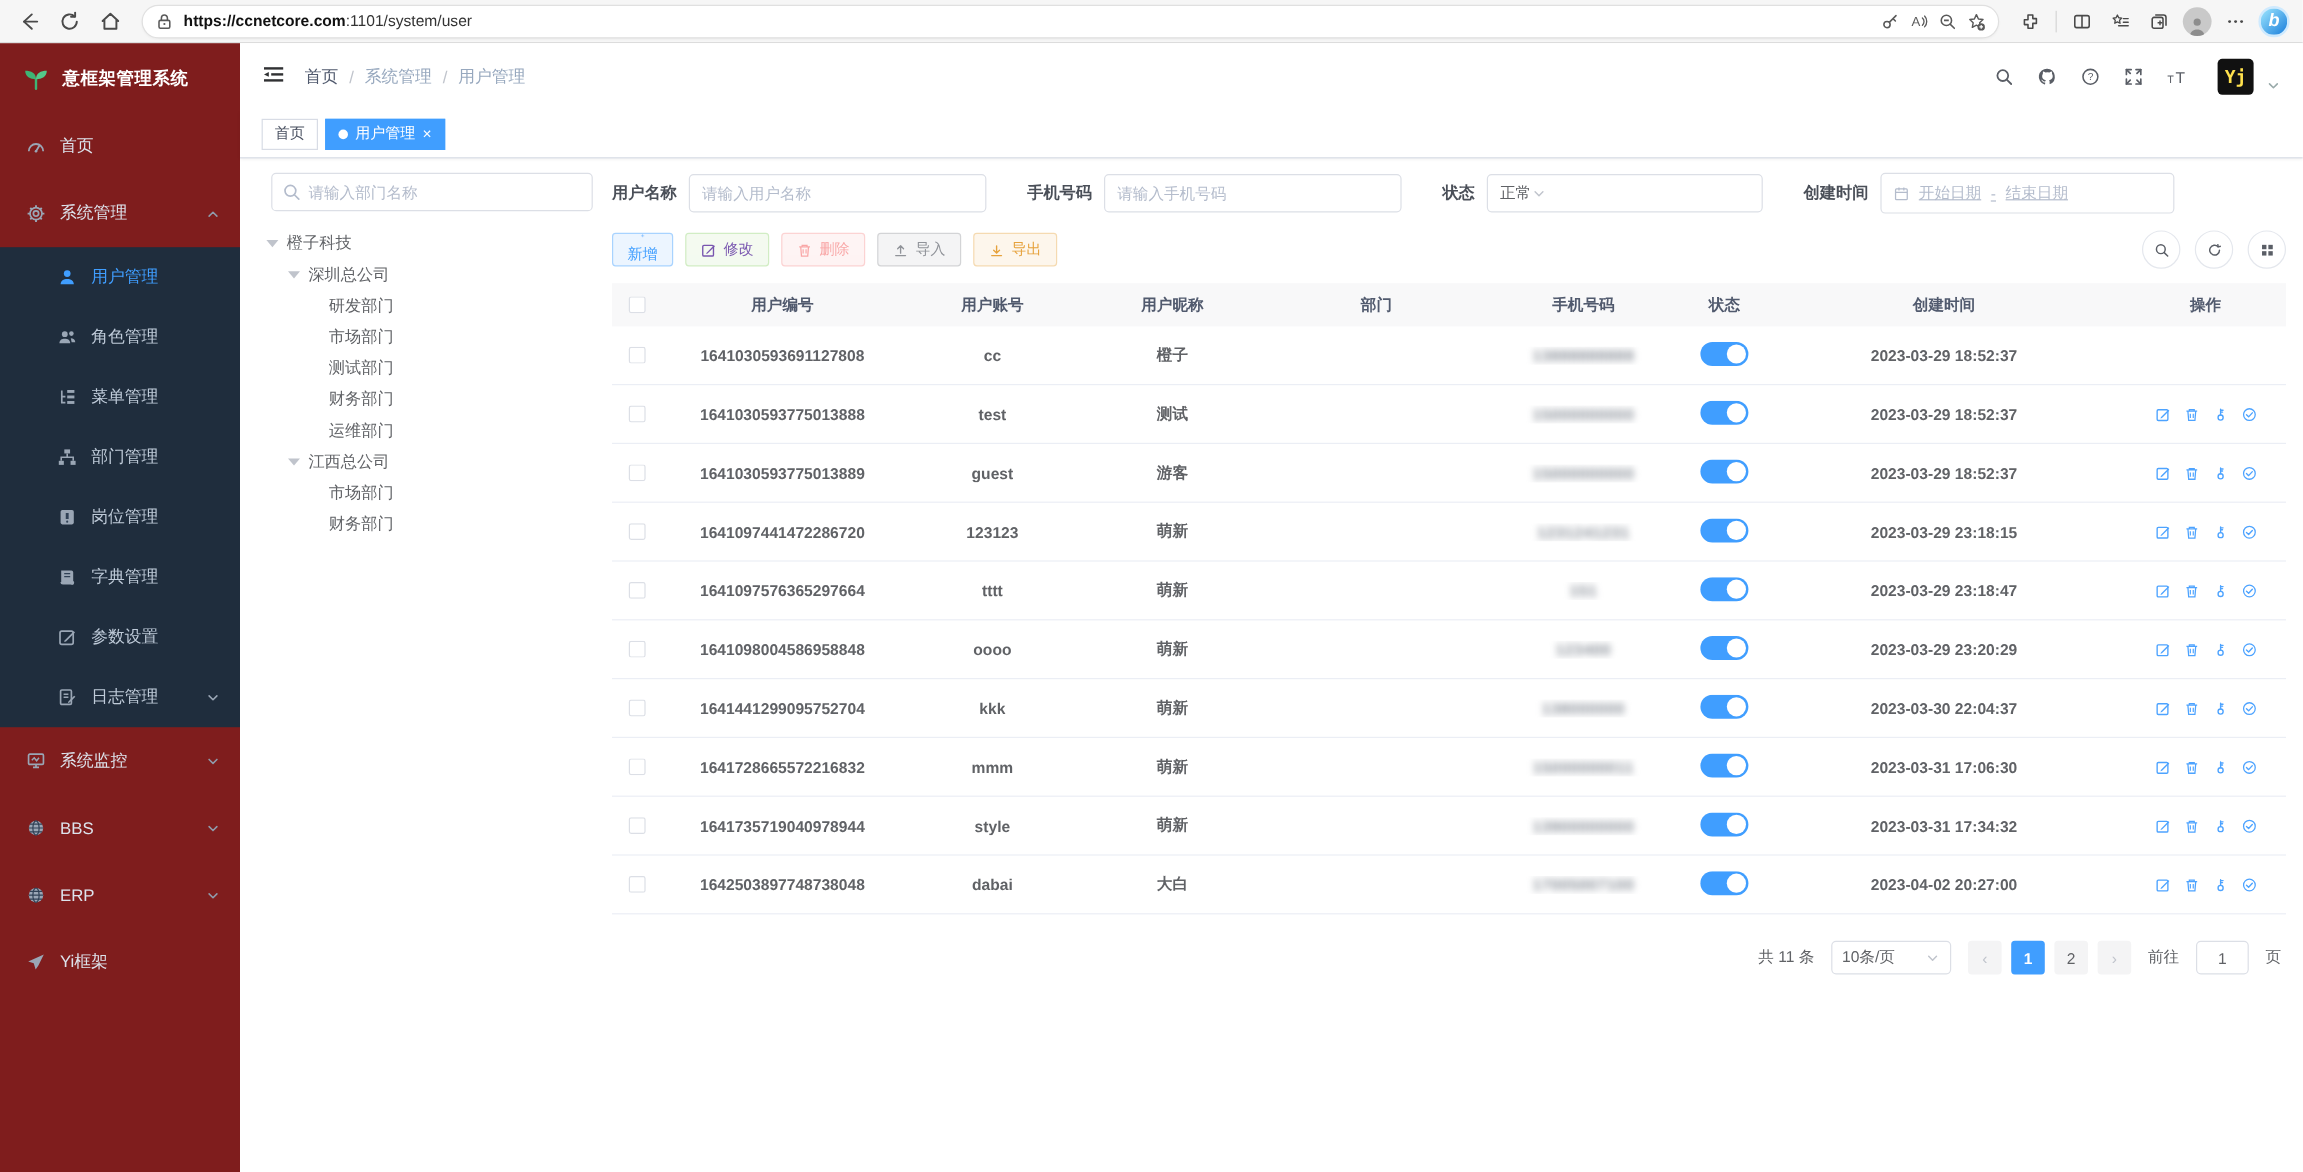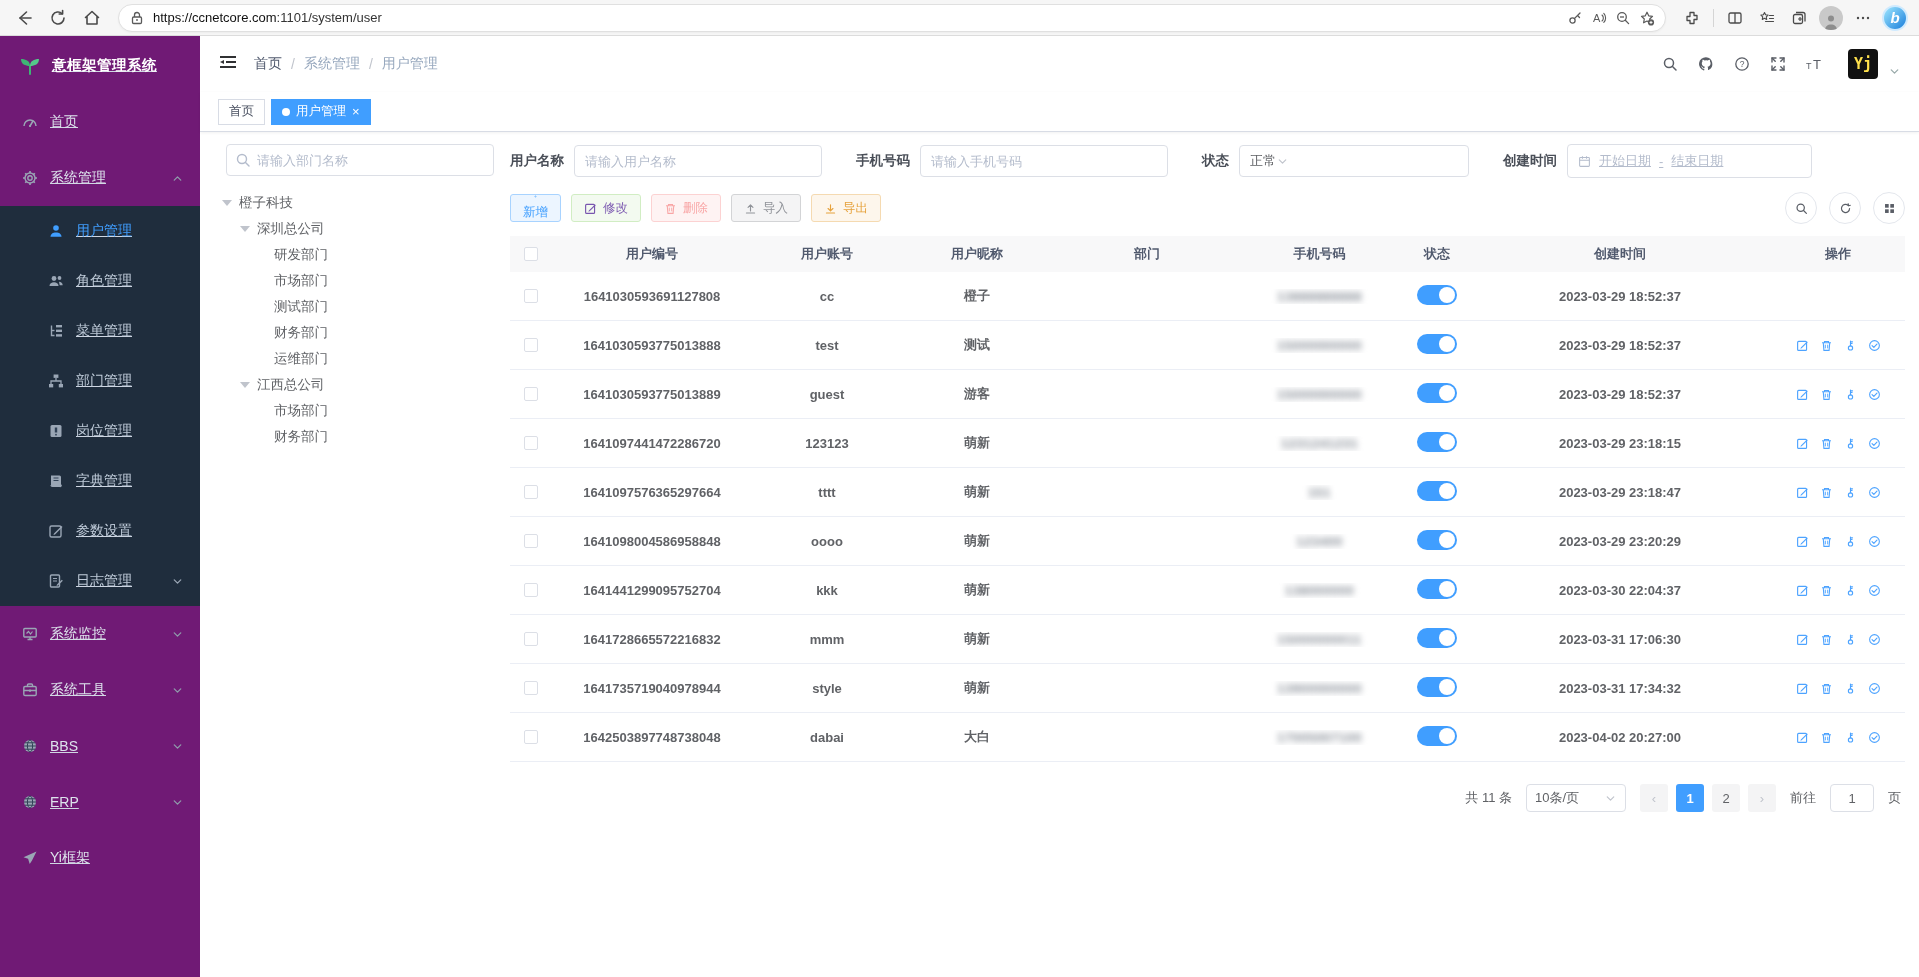--- a/index.html
+++ b/index.html
@@ -6,29 +6,29 @@
   html,body { width:1919px; height:977px; overflow:hidden; font-family:"Liberation Sans","DejaVu Sans",sans-serif; background:#fff; }
   .ic { width:16px; height:16px; display:inline-block; vertical-align:middle; }
   .ic12 { width:13px; height:13px; }
   .ic20 { width:20px; height:20px; }
 
   
   .browser-bar { height:36px; background:#f6f6f6; border-bottom:1px solid #dcdcdc; display:flex; align-items:center; padding:0 10px; gap:6px; }
   .bicon { width:28px; height:28px; display:flex; align-items:center; justify-content:center; color:#4a4a4a; border-radius:4px; flex:none; }
   .addr { flex:1; height:28px; background:#fff; border:1px solid #e0e0e0; border-radius:14px; display:flex; align-items:center; padding:0 10px; gap:8px; margin:0 6px; box-shadow:0 1px 2px rgba(0,0,0,.04); }
   .addr .url { flex:1; font-size:13px; color:#333; }
-  .addr .url b { font-weight:normal; color:#111; }
+  .addr .url b { font-weight:bold; color:#111; }
   .chrome-right { display:flex; align-items:center; gap:4px; }
   .divider-v { width:1px; height:18px; background:#d5d5d5; margin:0 3px; }
   .avatar-b { width:24px; height:24px; border-radius:50%; background:#c9c9c9; display:flex; align-items:flex-end; justify-content:center; overflow:hidden; }
   .copilot { width:26px; height:26px; border-radius:50%; background:linear-gradient(135deg,#9ee7ff,#1a7edb); display:flex; align-items:center; justify-content:center; color:#fff; font-weight:bold; font-size:15px; font-style:italic; border:2px solid #cfeafe; }
 
   
   .app { display:flex; height:941px; }
-  .sidebar { width:200px; background:#701a75; color:#cfd7e3; flex:none; display:flex; flex-direction:column; overflow:hidden;text-decoration:underline; }
+  .sidebar { width:200px; background:#7f1d1d; color:#cfd7e3; flex:none; display:flex; flex-direction:column; overflow:hidden; }
   .logo-row { height:58px; display:flex; align-items:center; padding-left:18px; gap:10px; flex:none; }
   .logo-title { color:#fff; font-size:14.5px; font-weight:bold; letter-spacing:.5px; }
   .menu { flex:1; }
   .m-item { height:56px; display:flex; align-items:center; padding:0 16px 0 22px; gap:12px; font-size:14px; color:#dde3ec; cursor:pointer; }
   .m-item .lbl { flex:1; }
   .m-item .caret { color:#8f9bab; }
   .submenu { background:#1f2d3d; }
   .s-item { height:50px; display:flex; align-items:center; padding:0 16px 0 48px; gap:12px; font-size:14px; color:#bfcbd9; cursor:pointer; }
   .s-item .lbl { flex:1; }
   .s-item.active { color:#409eff; }
@@ -327,31 +327,20 @@
             <path d="M4.5 7.5 6.5 5.5 8.5 8l2-2.5" fill="none" stroke="currentColor" stroke-width="1.2"></path>
             <path d="M8 11v2.5M5.5 13.5h5" stroke="currentColor" stroke-width="1.4"></path>
           </svg>
         <span class="lbl">系统监控</span>
         <svg class="ic12 caret" viewBox="0 0 16 16">
             <polyline points="4,6 8,10 12,6" fill="none" stroke="currentColor" stroke-width="1.6" stroke-linecap="round" stroke-linejoin="round"></polyline>
           </svg>
       </div>
       <div class="m-item">
         <svg class="ic" viewBox="0 0 16 16">
-            <rect x="1.8" y="4.5" width="12.4" height="9" rx="1.2" fill="none" stroke="currentColor" stroke-width="1.4"></rect>
-            <path d="M5.5 4.5V3a1 1 0 0 1 1-1h3a1 1 0 0 1 1 1v1.5M1.8 8.5h12.4" fill="none" stroke="currentColor" stroke-width="1.4"></path>
-            <path d="M8 7.5v2.5" stroke="currentColor" stroke-width="1.4"></path>
-          </svg>
-        <span class="lbl">系统工具</span>
-        <svg class="ic12 caret" viewBox="0 0 16 16">
-            <polyline points="4,6 8,10 12,6" fill="none" stroke="currentColor" stroke-width="1.6" stroke-linecap="round" stroke-linejoin="round"></polyline>
-          </svg>
-      </div>
-      <div class="m-item">
-        <svg class="ic" viewBox="0 0 16 16">
             <circle cx="8" cy="8" r="6" fill="currentColor"></circle>
             <ellipse cx="8" cy="8" rx="2.6" ry="6" fill="none" stroke="#304156" stroke-width="1"></ellipse>
             <path d="M2 8h12M3 4.8h10M3 11.2h10" stroke="#304156" stroke-width="1"></path>
           </svg>
         <span class="lbl">BBS</span>
         <svg class="ic12 caret" viewBox="0 0 16 16">
             <polyline points="4,6 8,10 12,6" fill="none" stroke="currentColor" stroke-width="1.6" stroke-linecap="round" stroke-linejoin="round"></polyline>
           </svg>
       </div>
       <div class="m-item">

